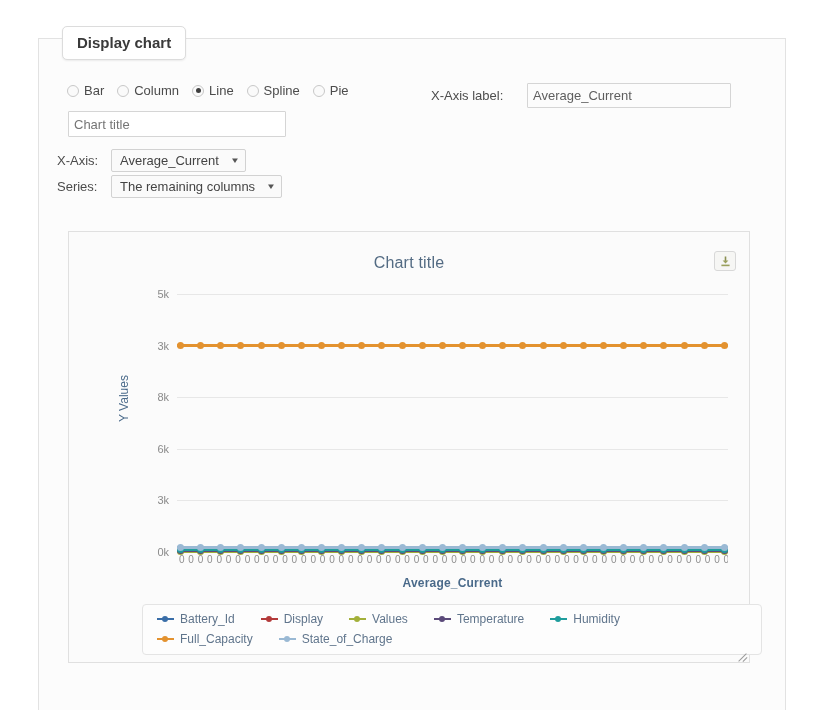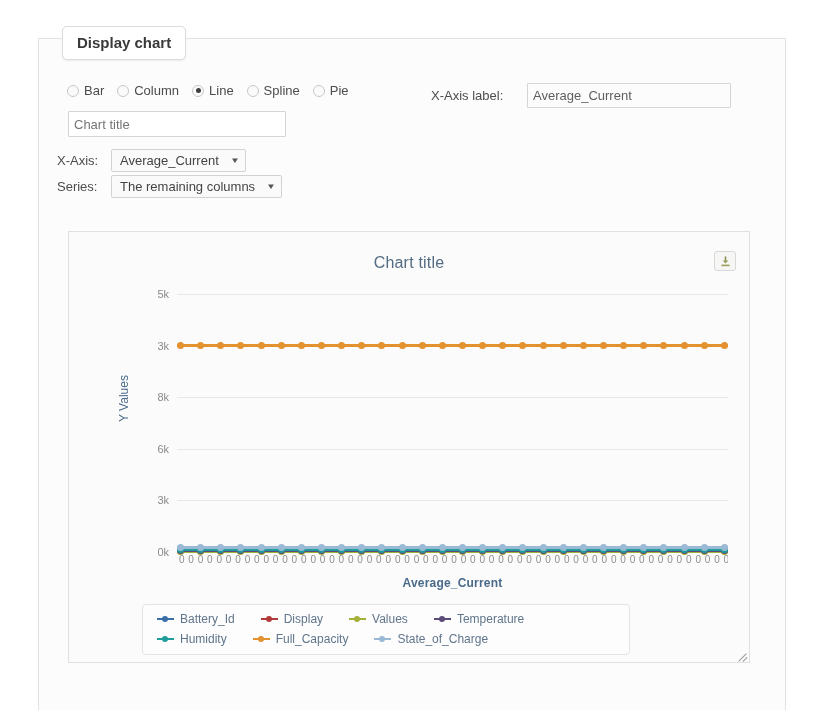--- a/index.html
+++ b/index.html
@@ -316,21 +316,21 @@
     border-radius: 50%;
     display: block;
     flex: none;
   }
 
   
   .legend {
     position: absolute;
     left: 73px;
     top: 372px;
-    width: 488px;
+    width: 620px;
     border: 1px solid #e4e4e4;
     border-radius: 4px;
     background: #fdfdfd;
     padding: 7px 14px 8px 14px;
     box-sizing: border-box;
     display: flex;
     flex-wrap: wrap;
     align-content: flex-start;
     row-gap: 6px;
   }

